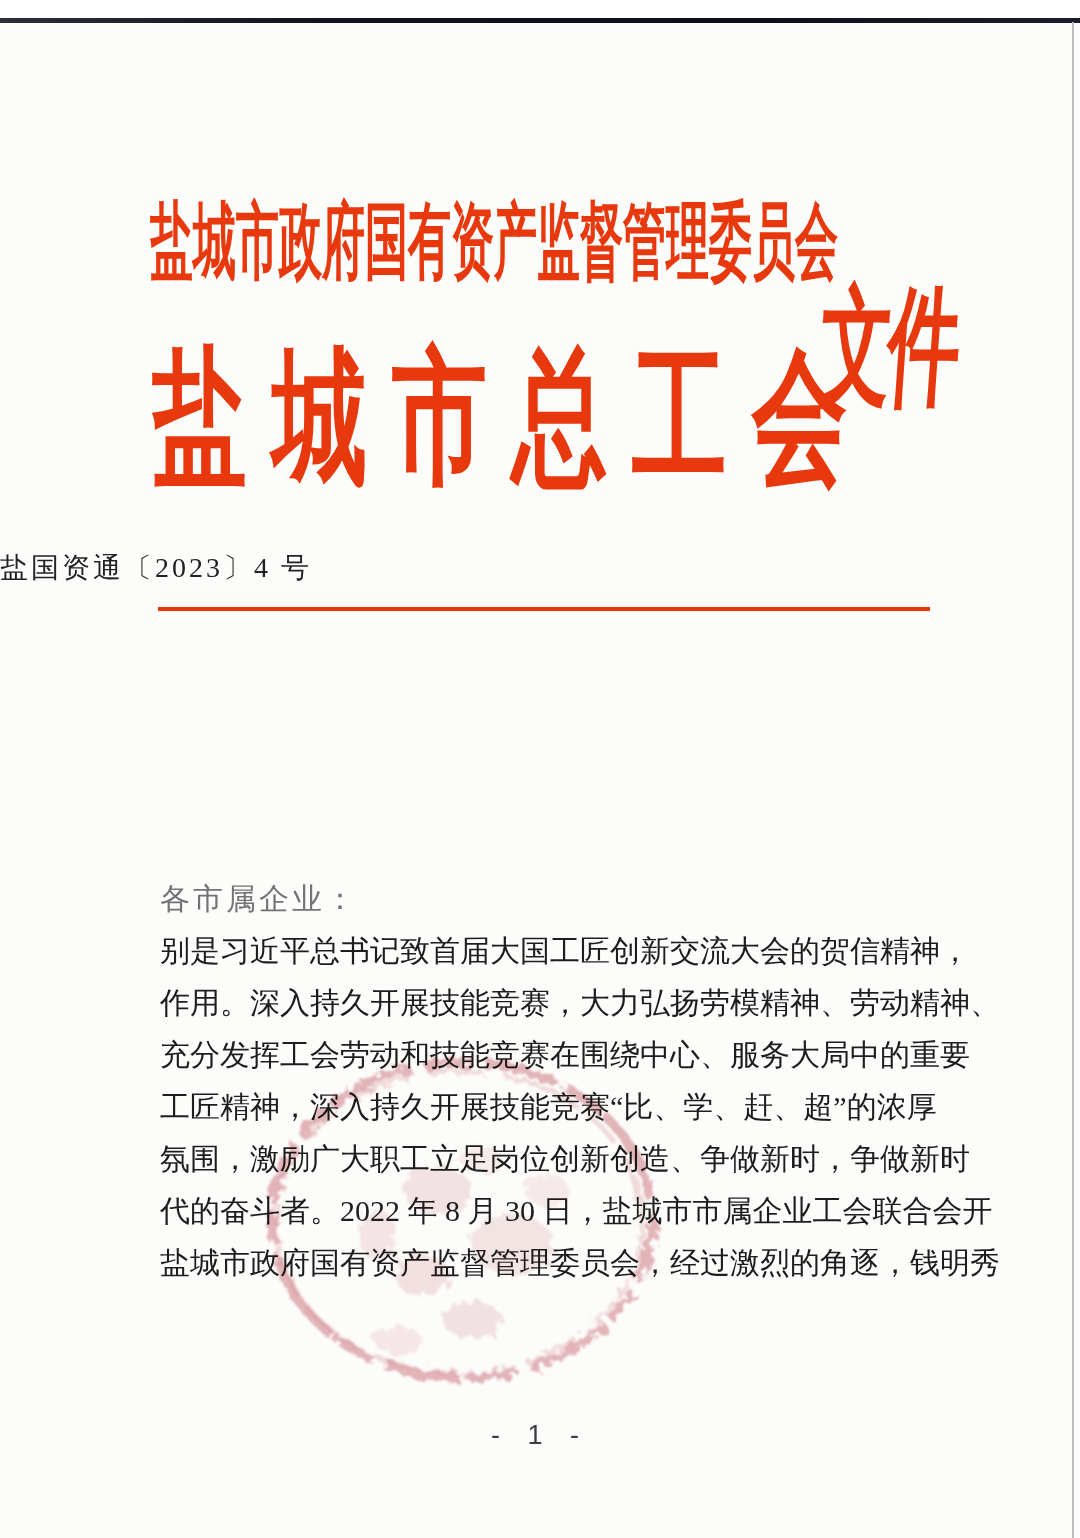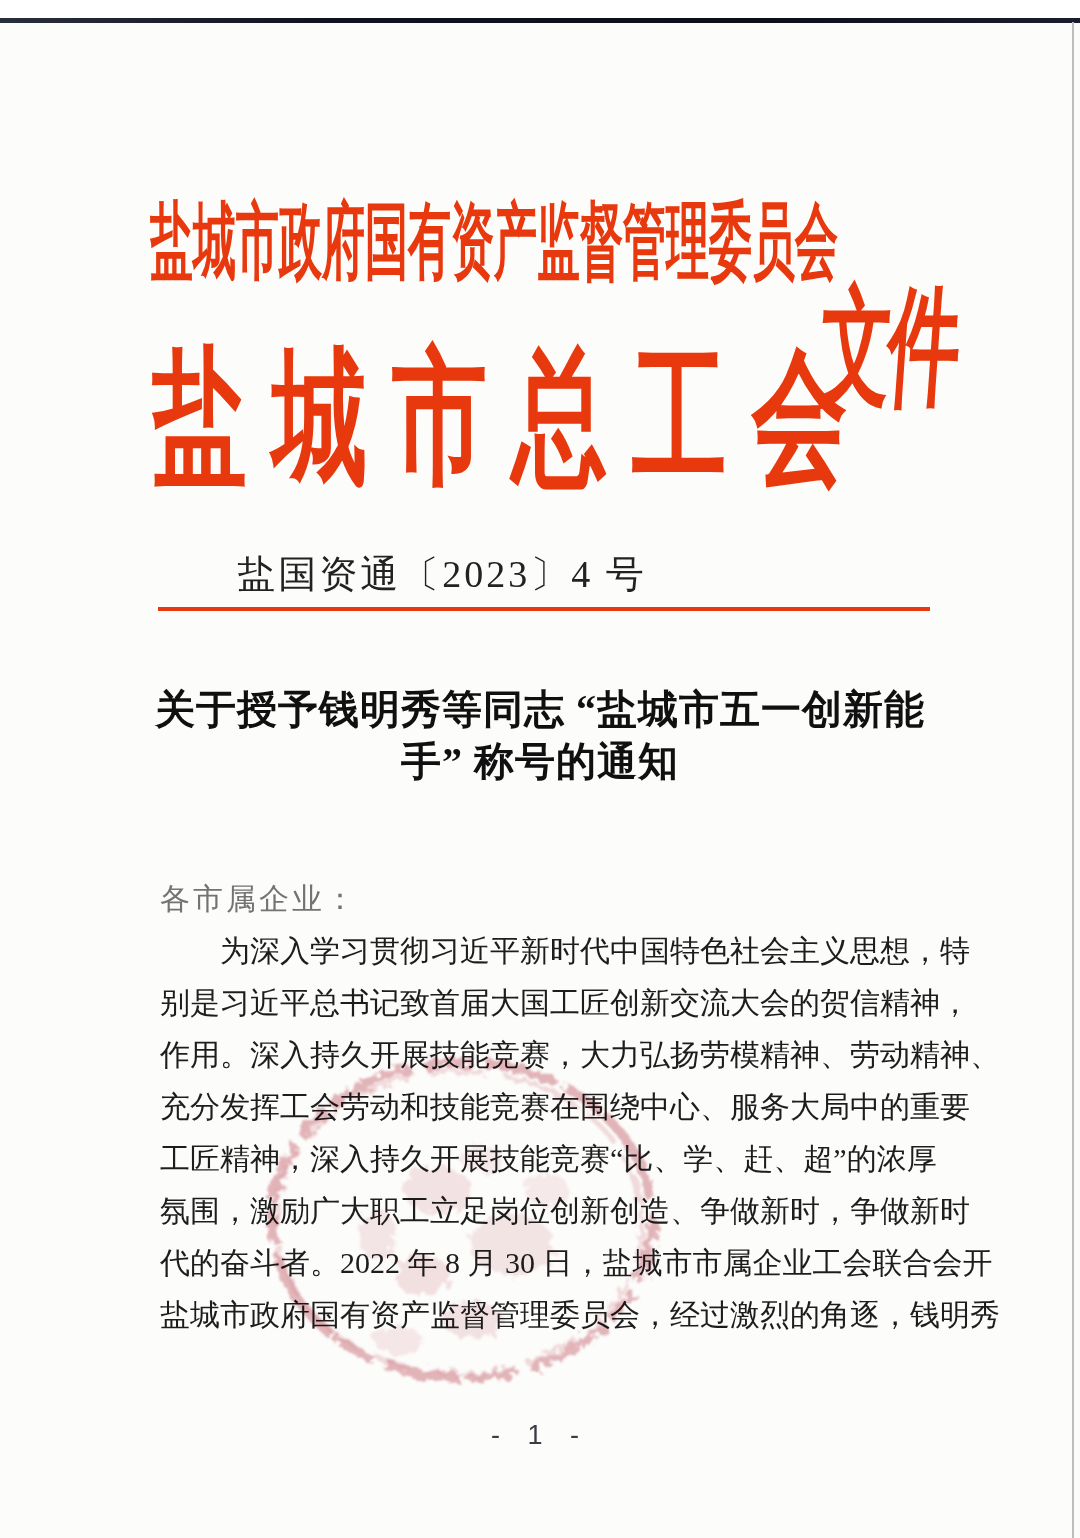--- a/index.html
+++ b/index.html
@@ -26,22 +26,22 @@
     position:absolute; left:152px; top:303px;
     font-size:95px; font-weight:700; color:#e8380d; white-space:nowrap;
     letter-spacing:25px; transform:scaleY(1.55); transform-origin:top left;
   }
   .wenjian {
     position:absolute; left:826px; top:243px;
     font-size:72px; font-weight:700; color:#e8380d; white-space:nowrap;
     transform:skewX(-4deg) scaleY(1.8); transform-origin:top left; letter-spacing:-4px;
   }
   .docnum {
-    position:absolute; left:0; top:531px; width:884px; text-align:center;
-    font-size:38px; letter-spacing:3px; color:#222;
+    position:absolute; left:0; top:531px; width:884px; 
+    font-size:28px; letter-spacing:3px; color:#222;
   }
   .redline {
     position:absolute; left:158px; top:589px; width:772px; height:4px;
     background:#e8380d;
   }
   .title {
     position:absolute; left:100px; top:666px; width:880px; text-align:center;
     font-size:40px; font-weight:700; line-height:52px; color:#101010;
     letter-spacing:1px;
   }
@@ -79,30 +79,25 @@
   <div class="scan-bottom"></div>
 
   <div class="org1">盐城市政府国有资产监督管理委员会</div>
   <div class="org2">盐城市总工会</div>
   <div class="wenjian">文件</div>
 
   <div class="docnum">盐国资通〔2023〕4 号</div>
 
   <div class="redline"></div>
 
-  <div class="title">
-    <div>关于授予钱明秀等同志 “盐城市五一创新能</div>
-    <div>手” 称号的通知</div>
-  </div>
 
   <div class="salutation">各市属企业：</div>
 
   <div class="body-lines">
 
-  <div class="body-line indent">为深入学习贯彻习近平新时代中国特色社会主义思想，特</div>
       <div class="body-line">别是习近平总书记致首届大国工匠创新交流大会的贺信精神，</div>
       <div class="body-line">作用。深入持久开展技能竞赛，大力弘扬劳模精神、劳动精神、</div>
       <div class="body-line">充分发挥工会劳动和技能竞赛在围绕中心、服务大局中的重要</div>
       <div class="body-line">工匠精神，深入持久开展技能竞赛“比、学、赶、超”的浓厚</div>
       <div class="body-line">氛围，激励广大职工立足岗位创新创造、争做新时，争做新时</div>
       <div class="body-line">代的奋斗者。2022 年 8 月 30 日，盐城市市属企业工会联合会开</div>
       <div class="body-line">盐城市政府国有资产监督管理委员会，经过激烈的角逐，钱明秀</div>
     </div>
 
   <div class="seal">

